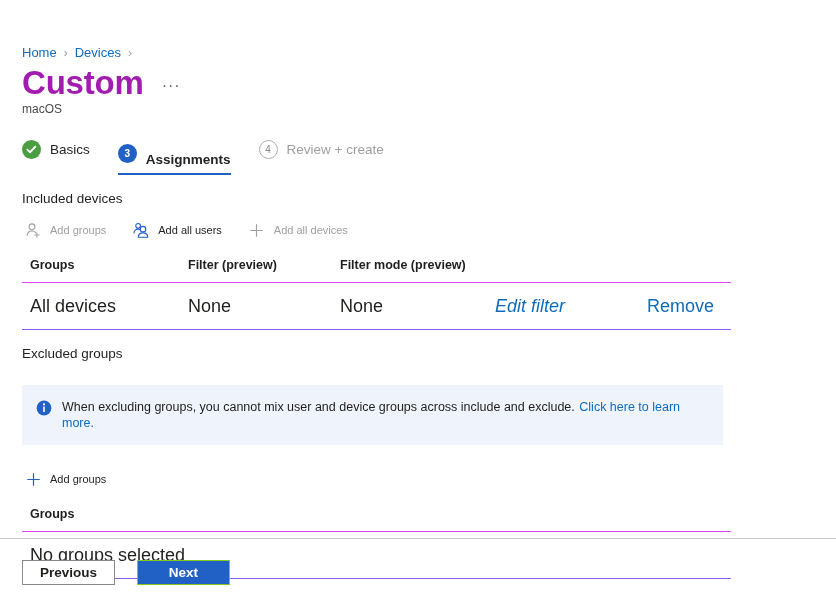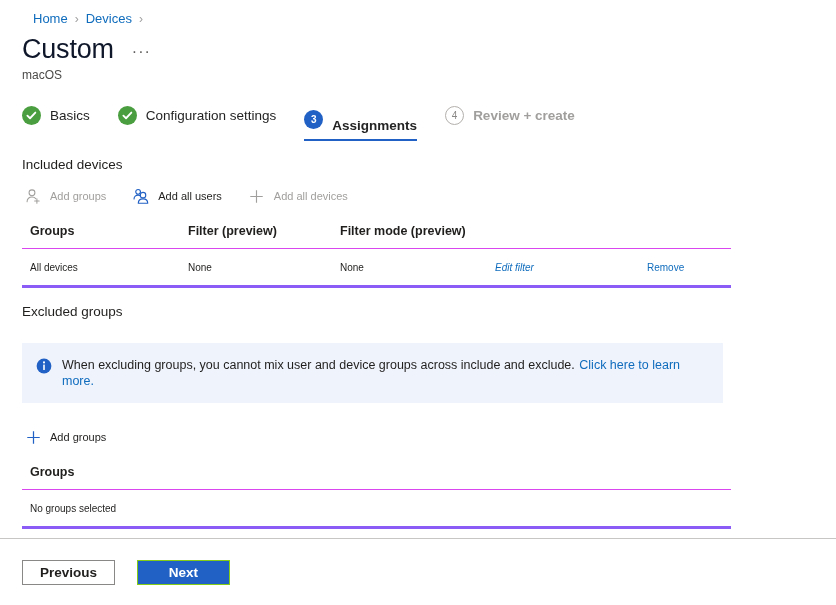--- a/index.html
+++ b/index.html
@@ -14,46 +14,47 @@
     color: #323130;
     overflow: hidden;
     position: relative;
     -webkit-font-smoothing: antialiased;
   }
 
   
   .breadcrumb {
     display: flex;
     align-items: center;
-    padding: 11px 0 0 33px;
+    padding: 11px 0 0 22px;
     font-size: 13px;
+    margin-top: 34px;
   }
   .bc-link {
     color: #0f6cbd;
     cursor: pointer;
     white-space: nowrap;
   }
   .bc-sep {
     color: #a0a0a0;
     margin: 0 7px;
     font-size: 12px;
     line-height: 1;
   }
 
   
   .title-row {
     display: flex;
     align-items: center;
     padding: 6px 0 0 22px;
   }
   .page-title {
-    font-size: 27px;
-    font-weight: 400;
+    font-size: 33px;
+    font-weight: 700;
     letter-spacing: -0.2px;
-    color: #0f172a;
+    color: #a21caf;
     line-height: 34px;
   }
   .ellipsis-btn {
     margin-left: 14px;
     margin-top: 6px;
     font-size: 16px;
     color: #605e5c;
     letter-spacing: 1px;
     cursor: pointer;
     line-height: 10px;
@@ -96,21 +97,21 @@
   .step-badge.done   { background: #4a9e3f; }
   .step-badge.active { background: #2160c4; }
   .step-badge.todo   { background: #ffffff; border: 1px solid #b3b0ad; color: #8a8886; font-weight: 400; }
   .step-badge svg { display: block; }
   .step-label {
     font-size: 13.5px;
     color: #242424;
     white-space: nowrap;
   }
   .step.is-active .step-label { font-weight: 700; margin-top: 12px; }
-  .step.is-todo .step-label { color: #a19f9d; font-weight: bold; }
+  .step.is-todo .step-label { color: #a19f9d; }
   .step.is-active::after {
     content: "";
     position: absolute;
     left: 0; right: 0; bottom: 0;
     height: 2px;
     background: #2160c4;
   }
 
   
   .content { padding: 0 0 0 22px; }
@@ -158,24 +159,24 @@
   }
   .tbl th {
     text-align: left;
     font-size: 12.5px;
     font-weight: 700;
     color: #201f1e;
     padding: 4px 0 10px 0;
     border-bottom: 1px solid #d946ef;
   }
   .tbl td {
-    font-size: 10px;
+    font-size: 18px;
     color: #201f1e;
     padding: 13px 0 12px 0;
-    border-bottom: 3px solid #8b5cf6;
+    border-bottom: 1px solid #8b5cf6;
   }
   .tbl .c1 { width: 158px; padding-left: 8px; }
   .tbl .c2 { width: 152px; }
   .tbl .c3 { width: 155px; }
   .tbl .c4 { width: 152px; font-style: italic; }
   .tbl .c5 { width: 84px; }
   .lnk {
     color: #0f6cbd;
     cursor: pointer;
   }
@@ -269,28 +270,20 @@
 
   <div class="step is-done">
     <span class="step-badge done">
       <svg width="11" height="11" viewBox="0 0 12 12">
           <path d="M1.5 6.2 L4.4 9 L10.2 2.8" fill="none" stroke="#ffffff" stroke-width="2" stroke-linecap="round" stroke-linejoin="round"></path>
         </svg>
     </span>
     <span class="step-label">Basics</span>
   </div>
 
-  <div class="step is-done">
-    <span class="step-badge done">
-      <svg width="11" height="11" viewBox="0 0 12 12">
-          <path d="M1.5 6.2 L4.4 9 L10.2 2.8" fill="none" stroke="#ffffff" stroke-width="2" stroke-linecap="round" stroke-linejoin="round"></path>
-        </svg>
-    </span>
-    <span class="step-label">Configuration settings</span>
-  </div>
 
   <div class="step is-active">
     <span class="step-badge active">3</span>
     <span class="step-label">Assignments</span>
   </div>
 
   <div class="step is-todo">
     <span class="step-badge todo">4</span>
     <span class="step-label">Review + create</span>
   </div>

